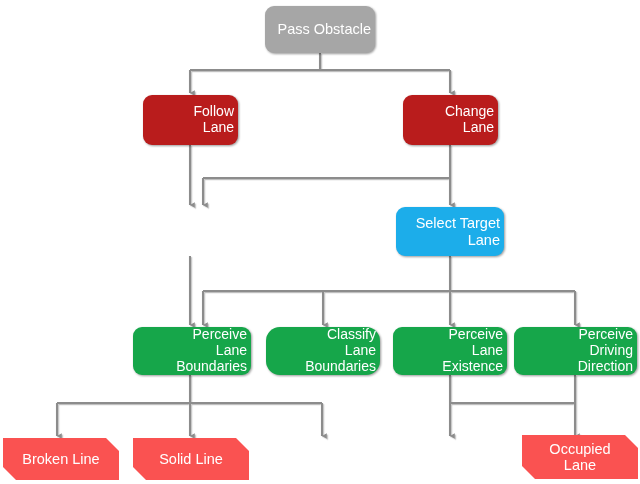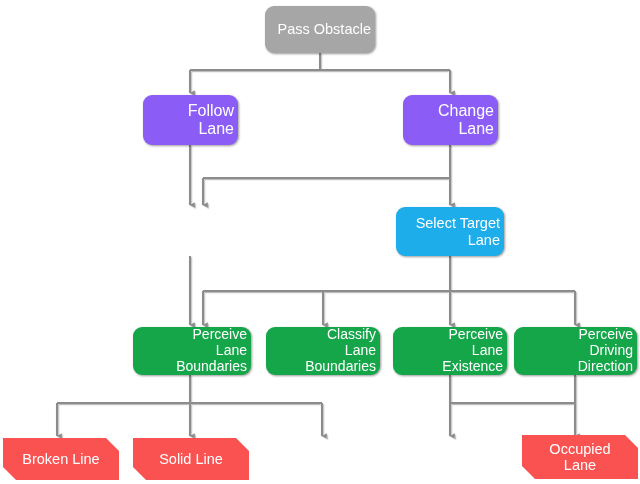--- a/index.html
+++ b/index.html
@@ -12,21 +12,21 @@
   .node{position:absolute;box-sizing:border-box;display:flex;
         align-items:center;justify-content:center;text-align:center;
         color:#ffffff;line-height:1.12;
         filter:drop-shadow(1.5px 1.5px 1.2px rgba(0,0,0,0.40));}
   .node span{display:block;width:100%;padding:0 4px;}
 
   
   .rrect{border-radius:9px;text-align:right;}
 
   .n-gray {background:#a6a6a6;font-size:14.5px;}
-  .n-orange{background:#8b5cf6;font-size:16px;}
+  .n-orange{background:#b91c1c;font-size:14px;}
   .n-blue {background:#1cadea;font-size:14.5px;}
   .n-green {background:#16a64a;font-size:14px;padding-left:26px;}
 
   
   .chamf{background:#fa5251;font-size:14.5px;
          clip-path:polygon(0 0, calc(100% - 13px) 0, 100% 13px,
                            100% 100%, 13px 100%, 0 calc(100% - 13px));}
 </style>
 </head>
 <body>
@@ -92,21 +92,21 @@
     <span>Change<br>Lane</span>
   </div>
 
   <div class="node rrect n-blue" style="left:396px;top:207px;width:108px;height:49px;">
     <span>Select Target<br>Lane</span>
   </div>
 
   <div class="node rrect n-green" style="left:133px;top:327px;width:118px;height:48px;">
     <span>Perceive Lane<br>Boundaries</span>
   </div>
-  <div class="node rrect n-green" style="left:266px;top:327px;width:114px;height:48px;">
+  <div class="node rrect n-green" style="left:266px;top:327px;width:114px;height:48px;border-radius:14px;">
     <span>Classify Lane<br>Boundaries</span>
   </div>
   <div class="node rrect n-green" style="left:393px;top:327px;width:114px;height:48px;">
     <span>Perceive Lane<br>Existence</span>
   </div>
   <div class="node rrect n-green" style="left:514px;top:327px;width:123px;height:48px;">
     <span>Perceive Driving<br>Direction</span>
   </div>
 
   <div class="node chamf" style="left:3px;top:438px;width:116px;height:42px;">

